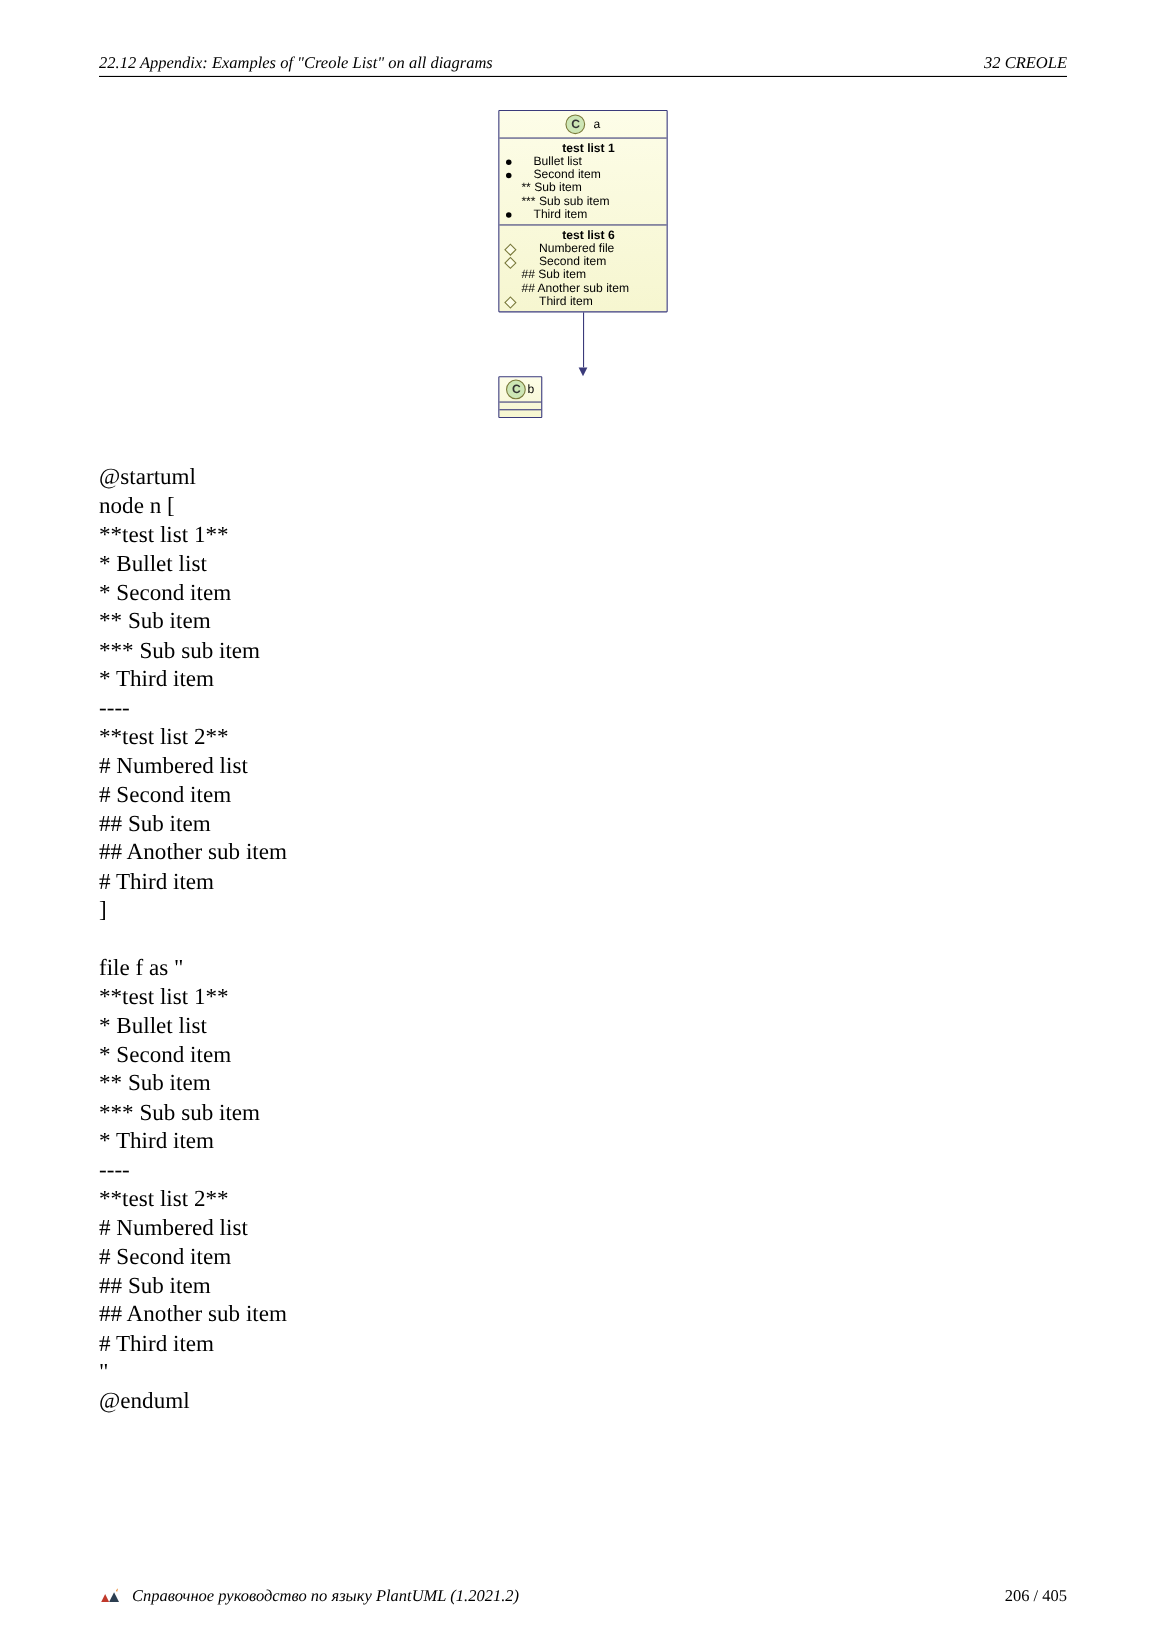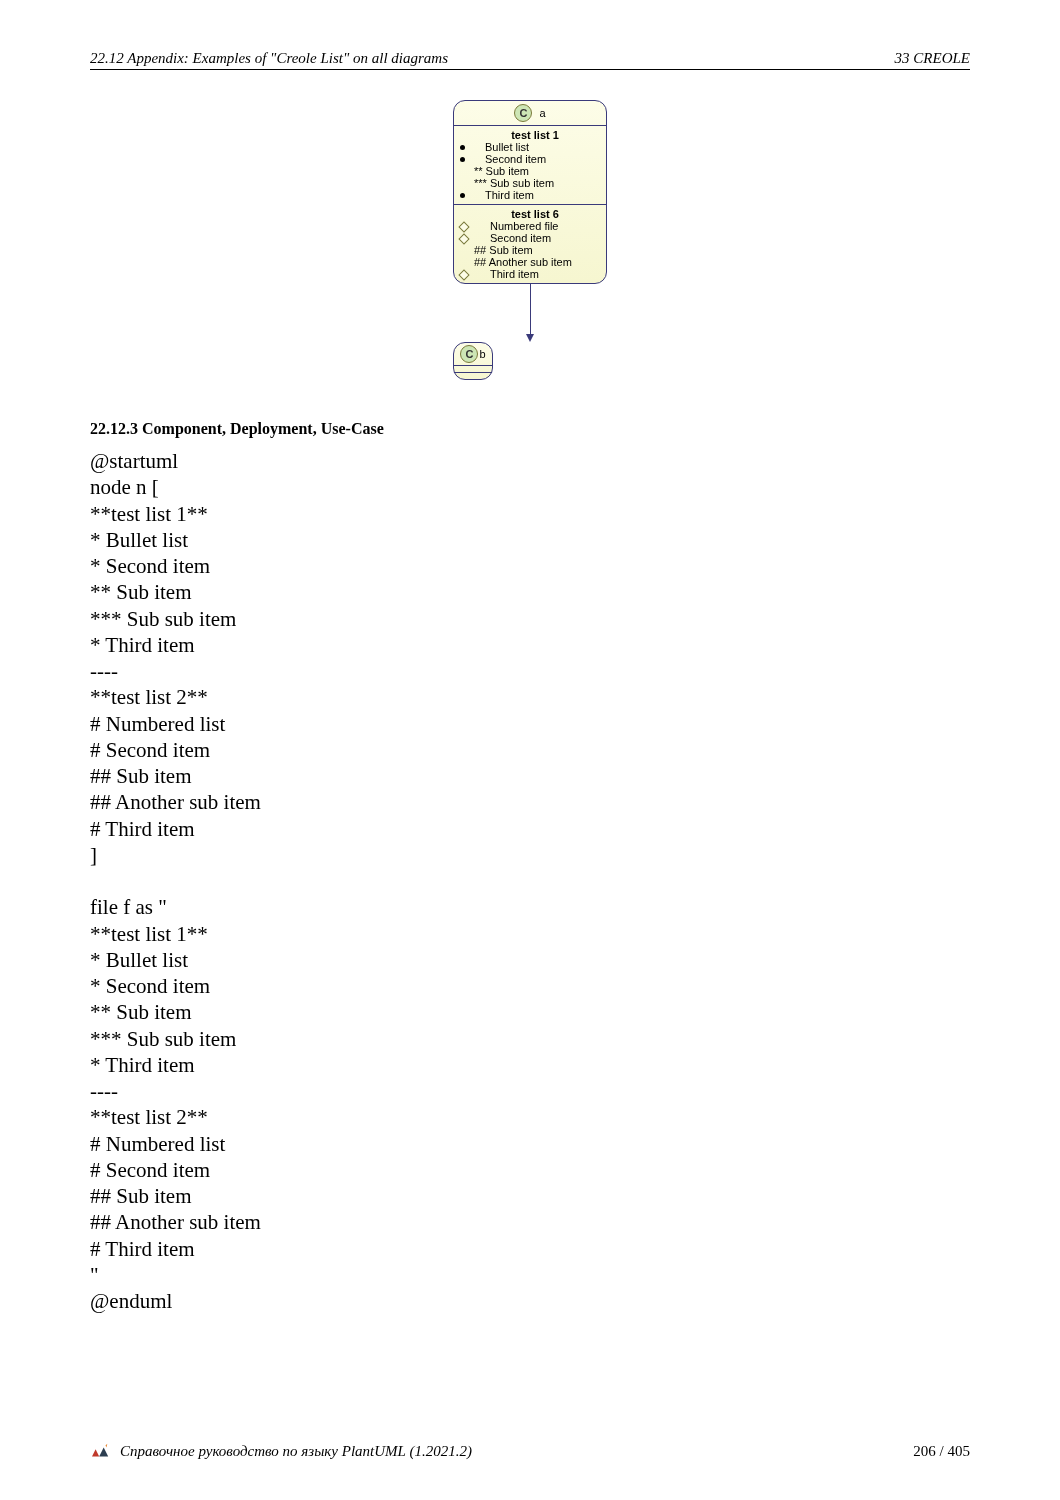--- a/index.html
+++ b/index.html
@@ -32,21 +32,21 @@
     display: flex;
     justify-content: center;
     margin-bottom: 40px;
   }
   .uml-box {
     font-family: Arial, sans-serif;
     font-size: 11px;
   }
   .class-box {
     border: 1.5px solid #3a3a7a;
-    border-radius: 12px;
+    border-radius: 1px;
     background: linear-gradient(#fdfde8, #f6f6d0);
     width: 152px;
   }
   .class-head {
     text-align: center;
     border-bottom: 1px solid #3a3a7a;
     padding: 3px 4px;
   }
   .c-icon {
     display: inline-block;
@@ -122,21 +122,21 @@
     width: 22px; height: 18px; position: relative;
   }
   .logo svg { width:100%; height:100%; }
 </style>
 </head>
 <body>
 
 <div class="page">
   <div class="header">
     <span class="header-left">22.12   Appendix: Examples of "Creole List" on all diagrams</span>
-    <span class="header-right">33   CREOLE</span>
+    <span class="header-right">32   CREOLE</span>
   </div>
 
   <div class="diagram-wrap">
     <div class="uml-box">
       <div class="class-box">
         <div class="class-head">
           <span class="c-icon">C</span>
           <span class="lbl">a</span>
         </div>
         <div class="sect">
@@ -181,21 +181,20 @@
           <div class="class-head" style="padding:2px;">
             <span class="c-icon">C</span><span class="lbl" style="margin-left:1px;">b</span>
           </div>
           <div class="bar"></div>
           <div style="height:6px;"></div>
         </div>
       </div>
     </div>
   </div>
 
-  <div class="subsection">22.12.3   Component, Deployment, Use-Case</div>
 
   <div class="code">@startuml
 node n [
 **test list 1**
 * Bullet list
 * Second item
 ** Sub item
 *** Sub sub item
 * Third item
 ----

